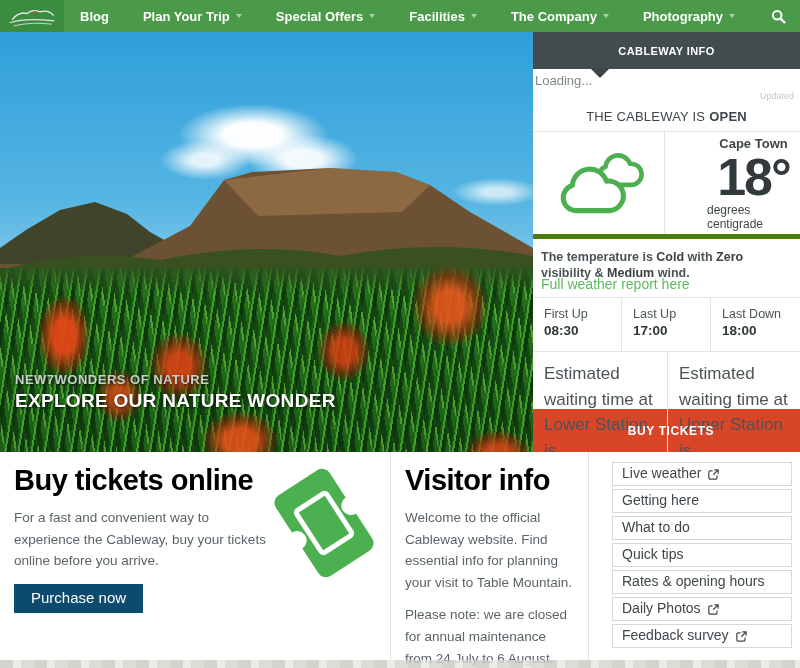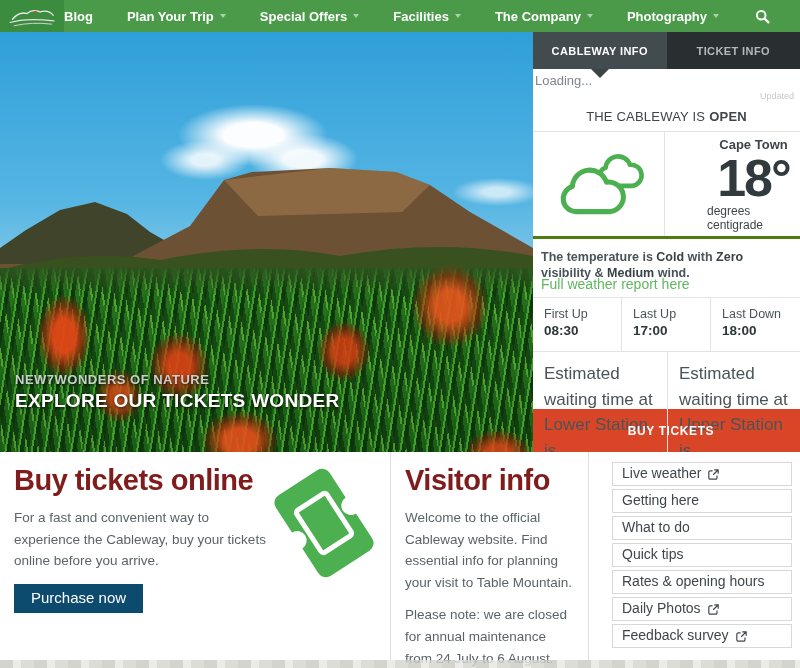--- a/index.html
+++ b/index.html
@@ -5,21 +5,21 @@
   * { margin:0; padding:0; box-sizing:border-box; }
   html,body { width:800px; height:668px; overflow:hidden; background:#fff;
     font-family:"Liberation Sans", sans-serif; }
   #page { position:relative; width:800px; height:668px; background:#fff; }
 
   
   .nav { position:absolute; top:0; left:0; width:800px; height:32px;
     background:#4a9a4a; display:flex; align-items:center; }
   .logo-box { width:64px; height:32px; background:#3c8c40; flex:0 0 auto;
     display:flex; align-items:center; justify-content:center; }
-  .nav-items { display:flex; align-items:flex-end; }
+  .nav-items { display:flex; align-items:flex-end; padding-left:16px; }
   .nav-item { color:#fff; font-size:13px; font-weight:700; margin-right:34px;
     display:flex; align-items:center; cursor:pointer; white-space:nowrap; }
   .caret { display:inline-block; width:0; height:0; margin-left:6px;
     border-left:3.5px solid transparent; border-right:3.5px solid transparent;
     border-top:4px solid rgba(255,255,255,.55); }
   .search-btn { margin-left:2px; display:flex; align-items:center; cursor:pointer; }
 
   
   .hero { position:absolute; top:32px; left:0; width:533px; height:420px; overflow:hidden;
     background:linear-gradient(180deg,#2f9fd9 0%,#55b5e3 40%,#9fd4ec 68%,#cfe9f2 85%); }
@@ -67,21 +67,21 @@
   .tab.inactive { background:#292e30; color:#b4babc; }
   .tab-pointer { position:absolute; top:37px; left:58px; width:0; height:0;
     border-left:9px solid transparent; border-right:9px solid transparent;
     border-top:9px solid #3c4447; }
   .loading { padding:4px 0 0 2px; font-size:13px; color:#7e888c; height:22px; }
   .updated { text-align:right; font-size:9px; color:#c2c8ca; padding-right:6px; height:11px; }
   .status-line { height:30px; display:flex; align-items:center; justify-content:center;
     font-size:13px; color:#3d454a; border-bottom:1px solid #e3e3e3; letter-spacing:.2px; }
   .status-line b { margin-left:4px; }
   .weather-row { display:grid; grid-template-columns:132px 1fr; height:107px;
-    border-bottom:3px solid #4d7c0f;gap:42px; }
+    border-bottom:5px solid #4d7c0f;gap:42px; }
   .weather-icon-cell { border-right:1px solid #e3e3e3; display:flex; align-items:center; justify-content:center; }
   .weather-temp-cell { display:flex; flex-direction:column; align-items:center; justify-content:center; }
   .city { font-size:13px; font-weight:700; color:#3d454a; }
   .temp-big { font-size:52px; font-weight:700; color:#323a3e; line-height:1; letter-spacing:-2px; }
   .temp-unit { font-size:12px; color:#3d454a; margin-top:0; }
   .cond { padding:10px 8px 2px 8px; font-size:12.5px; color:#4a5458; height:34px; line-height:1.3;font-weight:bold; }
   .cond b { color:#3a4246; }
   .weather-link { display:block; padding:3px 8px 0 8px; font-size:14px; color:#5fb760;
     height:25px; text-decoration:none; border-bottom:1px solid #e3e3e3; cursor:pointer; }
   .times-row { display:grid; grid-template-columns:88px 89px 1fr; height:54px;
@@ -94,21 +94,21 @@
   .wait-cell { padding:9px 8px 0 11px; font-size:17px; color:#4a5458; line-height:1.5; }
   .wait-cell + .wait-cell { border-left:1px solid #e3e3e3; }
   .buy-bar { height:43px; background:#d94527; color:#fff; display:flex; align-items:center;
     justify-content:center; font-size:12px; font-weight:700; letter-spacing:.6px; cursor:pointer;padding-left:9px; }
 
   
   .bottom { position:absolute; top:452px; left:0; width:800px; height:208px; display:flex; background:#fff; }
   .col1 { width:390px; position:relative; padding:12px 0 0 14px; }
   .col2 { width:198px; border-left:1px solid #e0e0e0; padding:12px 14px 0 14px; }
   .col3 { flex:1; border-left:1px solid #e0e0e0; padding:10px 8px 0 23px; }
-  .big-h { font-size:29px; font-weight:700; color:#7f1d1d; letter-spacing:-.5px; margin-bottom:10px; }
+  .big-h { font-size:29px; font-weight:700; color:#000000; letter-spacing:-.5px; margin-bottom:10px; }
   .body-text { font-size:13.5px; color:#5a6468; line-height:1.6; }
   .col1 .body-text { width:252px; }
   .purchase-btn { display:inline-block; margin-top:12px; background:#0c4a6e; color:#fff;
     font-size:15px; padding:5px 17px 7px 17px; border:none; cursor:pointer; font-family:inherit; }
   .ticket-wrap { position:absolute; top:6px; right:4px; width:124px; height:130px; }
   .col2 .body-text { margin-bottom:11px; }
   .phone { color:#4caf50; cursor:pointer; }
   .link-box { display:flex; align-items:center; gap:7px; border:1px solid #d8d8d8;
     padding:2px 9px 4px 9px; margin-bottom:3px; font-size:14px; color:#3f474b;
     cursor:pointer; background:#fff; max-width:182px; }
@@ -170,28 +170,27 @@
       <path d="M0 98 L26 80 L60 60 L95 52 L127 64 L150 82 L178 98 L178 142 L0 142 Z" fill="#3f442a"></path>
       <path d="M118 114 L190 76 L224 30 L252 22 L330 18 L396 22 L430 35 L470 62 L533 98 L533 142 L0 142 L0 114 Z" fill="#6d5134"></path>
       <path d="M224 30 L330 18 L396 22 L430 35 L402 62 L258 66 Z" fill="rgba(178,136,84,.45)"></path>
       <path d="M0 120 Q80 98 160 110 Q260 90 340 106 Q440 88 533 106 L533 142 L0 142 Z" fill="#39511f"></path>
     </svg>
     <div class="cityband"></div>
     <div class="grass"></div>
     <div class="flowers"></div>
     <div class="hero-caption">
       <div class="hero-kicker">NEW7WONDERS OF NATURE</div>
-      <div class="hero-title">EXPLORE OUR TICKETS WONDER</div>
+      <div class="hero-title">EXPLORE OUR NATURE WONDER</div>
     </div>
   </div>
 
   <div class="panel">
     <div class="tabs">
       <div class="tab active">CABLEWAY INFO</div>
-      <div class="tab inactive">TICKET INFO</div>
     </div>
     <div class="tab-pointer"></div>
 
     <div class="loading">Loading...</div>
     <div class="updated">Updated</div>
 
     <div class="status-line">
       <span>THE CABLEWAY IS</span>
       <b>OPEN</b>
     </div>

